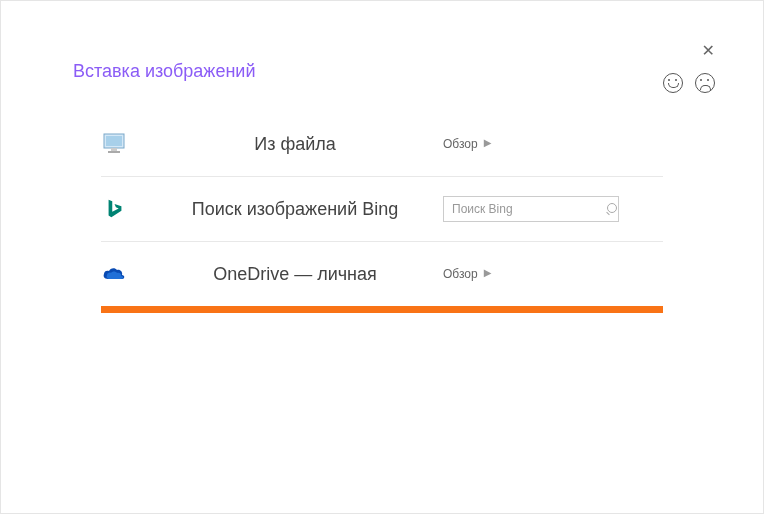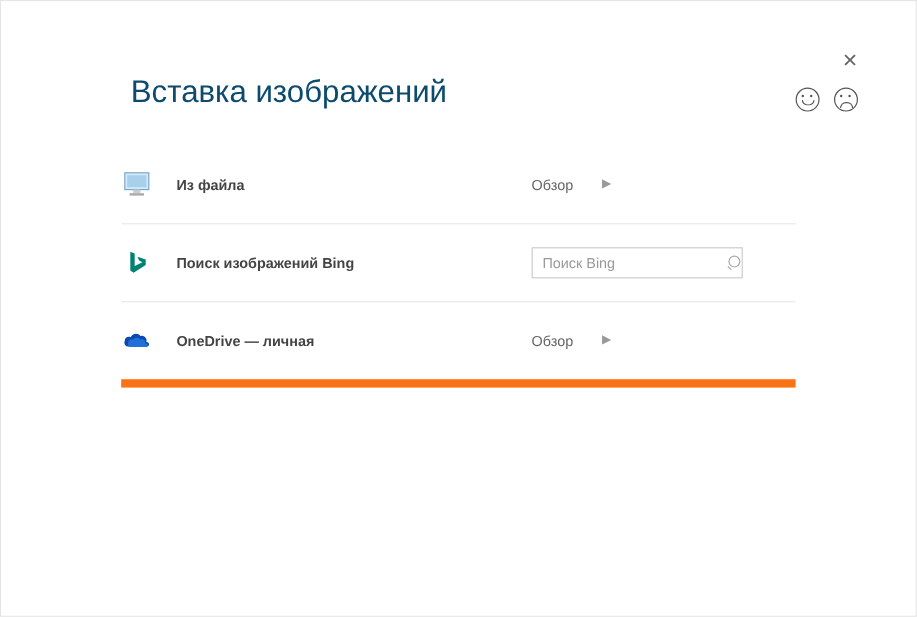--- a/index.html
+++ b/index.html
@@ -76,25 +76,25 @@
       position: absolute;
       bottom: 2px;
       left: 4px;
       width: 9px;
       height: 4px;
       border: 1.5px solid #555;
       border-bottom: none;
       border-radius: 9px 9px 0 0;
     }
     .title {
-      font-size: 26px;
+      font-size: 18px;
       font-weight: 300;
-      color: #0c4a6e;
+      color: #8b5cf6;
       margin-top: 30px;
-      margin-left: 68px;
+      margin-left: 32px;
       margin-bottom: 30px;
     }
     .options {
       margin-left: 60px;
       margin-right: 60px;
     }
     .option-row {
       display: flex;
       align-items: center;
       padding: 18px 0;
@@ -107,35 +107,36 @@
       width: 28px;
       height: 28px;
       margin-right: 18px;
       flex-shrink: 0;
       display: flex;
       align-items: center;
       justify-content: center;
     }
     .option-label {
       flex: 1;
-      font-size: 12px;
-      font-weight: 700;
+      font-size: 18px;
+      font-weight: 400;
       color: #444;
+      text-align: center;
     }
     .option-action {
       width: 220px;
       display: flex;
       align-items: center;
     }
     .browse-link {
       font-size: 12px;
       color: #666;
       cursor: pointer;
       display: flex;
-      gap: 24px;
+      gap: 6px;
     }
     .browse-link .chevron {
       font-size: 10px;
       color: #999;
     }
     .search-box {
       width: 176px;
       height: 26px;
       border: 1px solid #ccc;
       padding: 0 8px;

